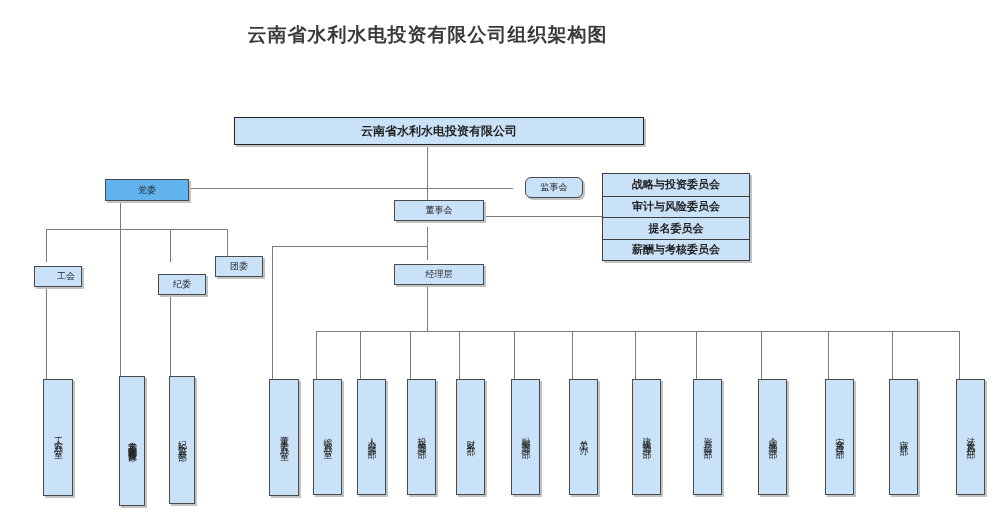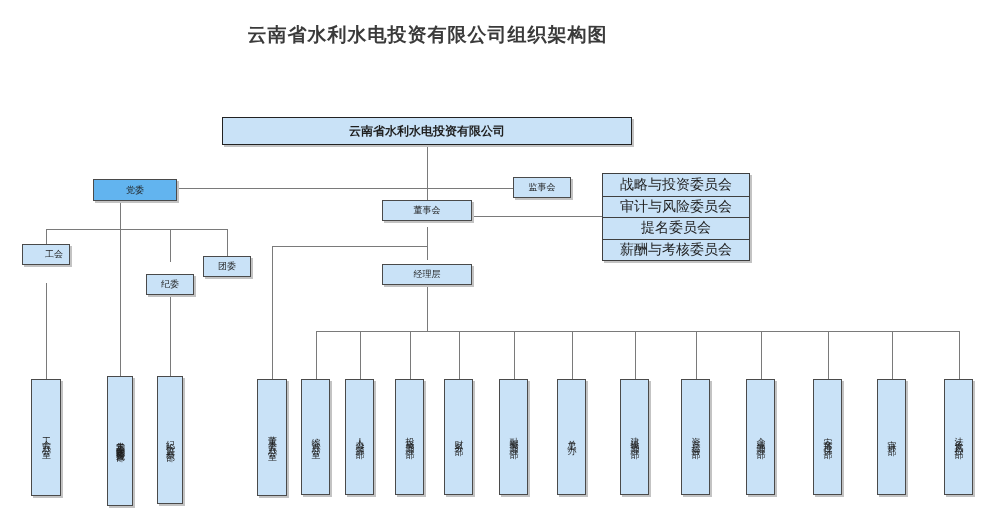--- a/index.html
+++ b/index.html
@@ -3,29 +3,29 @@
 <meta charset="utf-8">
 <style>
   html,body{margin:0;padding:0;background:#ffffff;}
   body{font-family:"Liberation Sans","DejaVu Sans",sans-serif;}
   .canvas{position:relative;width:1000px;height:523px;background:#ffffff;overflow:hidden;}
   .chart-title{position:absolute;top:22px;left:0;width:855px;text-align:center;
     font-size:19px;font-weight:bold;color:#3a3a3a;letter-spacing:1px;}
   .connectors{position:absolute;top:0;left:0;width:1000px;height:523px;}
   .node{position:absolute;box-sizing:border-box;background:#c9e2f7;border:1px solid #4a4a4a;
     box-shadow:2px 2px 0 #c3c3c3;display:flex;align-items:center;justify-content:center;
-    font-size:9px;color:#1f1f1f;line-height:1;}
+    font-size:9px;color:#1f1f1f;line-height:1;margin-left:12px;}
   .node-party{background:#62b4ef;}
   .node-company{font-size:12px;font-weight:bold;border-color:#222222;}
   .vbox span{writing-mode:vertical-rl;text-orientation:upright;letter-spacing:3px;}
   .vbox-long span{letter-spacing:1px;}
   .stack{position:absolute;box-sizing:border-box;border:1px solid #3f3f3f;background:#c9e2f7;
     box-shadow:2px 2px 0 #c3c3c3;}
   .stack-row{box-sizing:border-box;height:21.5px;display:flex;align-items:center;justify-content:center;
-    font-size:14px;color:#1f1f1f;border-top:1px solid #3f3f3f;}
+    font-size:11px;color:#1f1f1f;border-top:1px solid #3f3f3f;font-weight:bold;}
   .stack-row:first-child{border-top:none;}
 </style>
 </head>
 <body>
 
 <div class="canvas">
 
   <div class="chart-title">云南省水利水电投资有限公司组织架构图</div>
 
   <svg class="connectors" width="1000" height="523" viewBox="0 0 1000 523">
@@ -56,34 +56,34 @@
       M761 331 V379
       M828 331 V379
       M892 331 V379
       M959 331 V379"></path>
   </svg>
 
   <div class="node node-company" style="left:222px;top:117px;width:410px;height:28px;">云南省水利水电投资有限公司</div>
 
   <div class="node node-party" style="left:93px;top:179px;width:84px;height:22px;">党委</div>
 
-  <div class="node" style="left:513px;top:177px;width:58px;height:21px;">监事会</div>
+  <div class="node" style="left:513px;top:177px;width:58px;height:21px;border-radius:6px;">监事会</div>
 
   <div class="node" style="left:382px;top:200px;width:90px;height:21px;">董事会</div>
 
   <div class="stack" style="left:602px;top:173px;width:148px;">
     <div class="stack-row">战略与投资委员会</div>
     <div class="stack-row">审计与风险委员会</div>
     <div class="stack-row">提名委员会</div>
     <div class="stack-row">薪酬与考核委员会</div>
   </div>
 
   <div class="node" style="left:382px;top:264px;width:90px;height:21px;">经理层</div>
 
-  <div class="node" style="left:22px;top:244px;width:48px;height:21px;padding-left:16px;">工会</div>
+  <div class="node" style="left:22px;top:266px;width:48px;height:21px;padding-left:16px;">工会</div>
 
   <div class="node" style="left:146px;top:274px;width:48px;height:21px;">纪委</div>
 
   <div class="node" style="left:203px;top:256px;width:48px;height:21px;">团委</div>
 
   <div class="node vbox" style="left:31px;top:379px;width:30px;height:117px;">
     <span>工会办公室</span>
   </div>
 
   <div class="node vbox vbox-long" style="left:107px;top:376px;width:26px;height:130px;">

